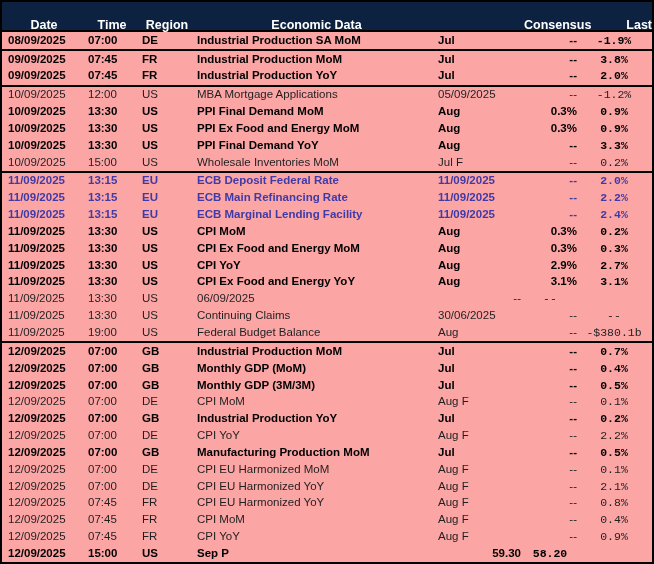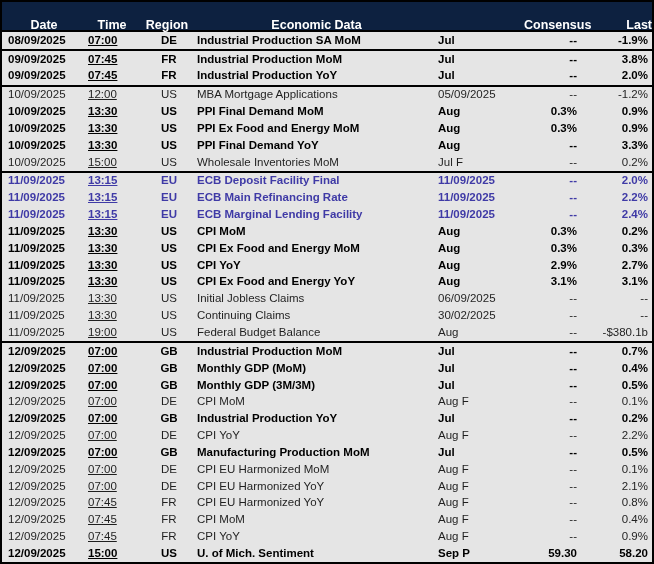--- a/index.html
+++ b/index.html
@@ -21,32 +21,32 @@
   }
   .hdr > div { text-align:center; white-space:nowrap; }
   .hdr .h-period  { text-align:left;  padding-left:2px;margin-top:32px; }
   .hdr .h-cons    { text-align:right; padding-right:3px; }
   .hdr .h-last    { text-align:right; }
   .body { flex:1 1 auto; display:flex; flex-direction:column; }
   .row {
     display:grid; grid-template-columns:var(--cols);
     align-items:center; flex:1 1 auto;
     font-size:11.5px; line-height:1; white-space:nowrap;
-    color:#1f1f1f; background:#e5e5e5;
+    color:#1f1f1f; background:#fca5a5;
   }
   .row.sep  { border-top:2px solid var(--border,#000); }
   .row.bold { font-weight:bold; color:#000; }
   .row.ecb  { font-weight:bold; color:var(--ecb-text,#3F3AA6); }
   .c-date   { padding-left:6px; }
-  .c-time   { padding-left:2px;text-decoration:underline; }
-  .c-region { padding-left:4px;text-align:center; }
+  .c-time   { padding-left:2px; }
+  .c-region { padding-left:4px; }
   .c-event  { padding-left:1px; overflow:hidden; text-overflow:ellipsis; }
   .c-period { padding-left:1px; }
   .c-cons   { text-align:right; padding-right:3px; }
-  .c-last   { text-align:right; padding-right:4px; }
+  .c-last   { text-align:center; padding-right:4px;font-family:Liberation Mono, monospace; }
 </style>
 </head>
 <body>
 
 <div class="calendar" style="--header-bg: #0D2140; --header-text: #FFFFFF; --ecb-text: #3F3AA6; --border: #000000;">
   <div class="hdr">
     <div class="h-date">Date</div>
     <div class="h-time">Time</div>
     <div class="h-region">Region</div>
     <div class="h-event">Economic Data</div>
@@ -124,21 +124,21 @@
     <div class="c-region">US</div>
     <div class="c-event">Wholesale Inventories MoM</div>
     <div class="c-period">Jul F</div>
     <div class="c-cons">--</div>
     <div class="c-last">0.2%</div>
   </div>
       <div class="row ecb sep">
     <div class="c-date">11/09/2025</div>
     <div class="c-time">13:15</div>
     <div class="c-region">EU</div>
-    <div class="c-event">ECB Deposit Facility Final</div>
+    <div class="c-event">ECB Deposit Federal Rate</div>
     <div class="c-period">11/09/2025</div>
     <div class="c-cons">--</div>
     <div class="c-last">2.0%</div>
   </div>
       <div class="row ecb">
     <div class="c-date">11/09/2025</div>
     <div class="c-time">13:15</div>
     <div class="c-region">EU</div>
     <div class="c-event">ECB Main Refinancing Rate</div>
     <div class="c-period">11/09/2025</div>
@@ -187,31 +187,30 @@
     <div class="c-region">US</div>
     <div class="c-event">CPI Ex Food and Energy YoY</div>
     <div class="c-period">Aug</div>
     <div class="c-cons">3.1%</div>
     <div class="c-last">3.1%</div>
   </div>
       <div class="row regular">
     <div class="c-date">11/09/2025</div>
     <div class="c-time">13:30</div>
     <div class="c-region">US</div>
-    <div class="c-event">Initial Jobless Claims</div>
     <div class="c-period">06/09/2025</div>
     <div class="c-cons">--</div>
     <div class="c-last">--</div>
   </div>
       <div class="row regular">
     <div class="c-date">11/09/2025</div>
     <div class="c-time">13:30</div>
     <div class="c-region">US</div>
     <div class="c-event">Continuing Claims</div>
-    <div class="c-period">30/02/2025</div>
+    <div class="c-period">30/06/2025</div>
     <div class="c-cons">--</div>
     <div class="c-last">--</div>
   </div>
       <div class="row regular">
     <div class="c-date">11/09/2025</div>
     <div class="c-time">19:00</div>
     <div class="c-region">US</div>
     <div class="c-event">Federal Budget Balance</div>
     <div class="c-period">Aug</div>
     <div class="c-cons">--</div>
@@ -322,19 +321,18 @@
     <div class="c-region">FR</div>
     <div class="c-event">CPI YoY</div>
     <div class="c-period">Aug F</div>
     <div class="c-cons">--</div>
     <div class="c-last">0.9%</div>
   </div>
       <div class="row bold">
     <div class="c-date">12/09/2025</div>
     <div class="c-time">15:00</div>
     <div class="c-region">US</div>
-    <div class="c-event">U. of Mich. Sentiment</div>
     <div class="c-period">Sep P</div>
     <div class="c-cons">59.30</div>
     <div class="c-last">58.20</div>
   </div>
     </div>
 </div>
 
 </body></html>

